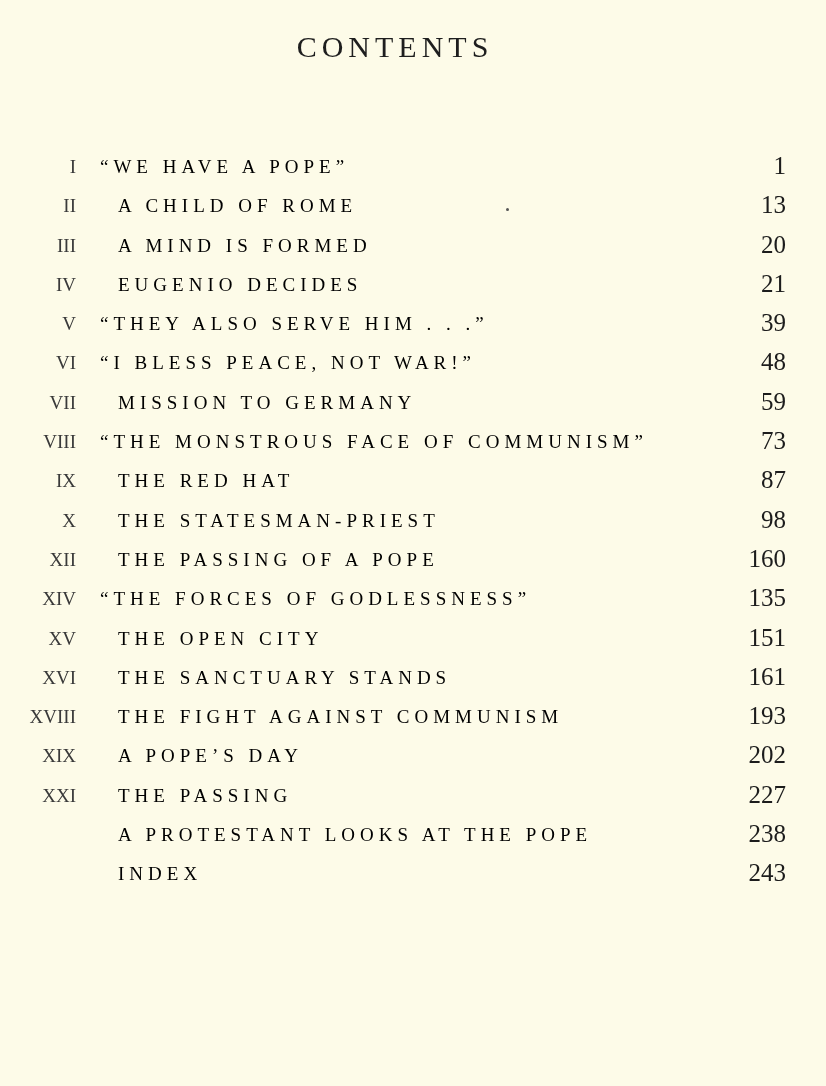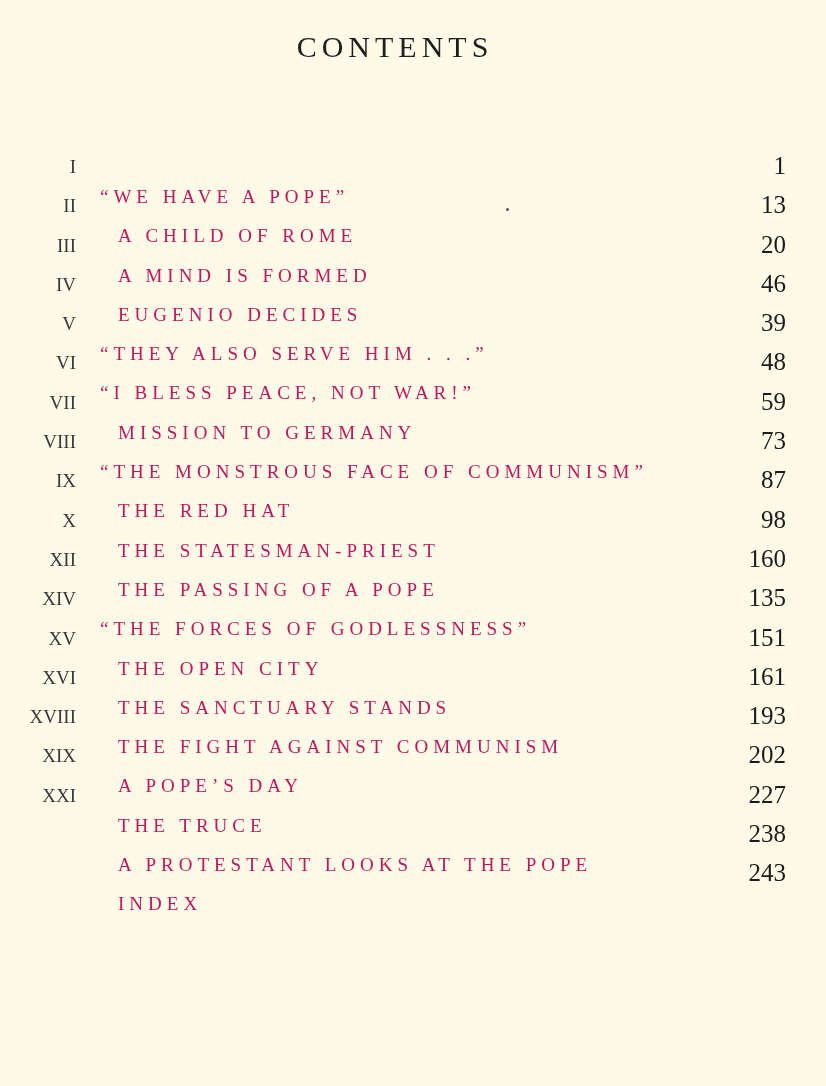--- a/index.html
+++ b/index.html
@@ -53,22 +53,21 @@
       text-align: right;
       white-space: nowrap;
     }
     .title-cell {
       position: absolute;
       left: 100px;
       top: 6px;
       font-size: 19px;
       letter-spacing: 5px;
       white-space: nowrap;
-      color: #be185d;
-      margin-top: 30px;
+      color: #000000;
     }
     .title-cell.unquoted {
       left: 118px;
     }
     .page-num {
       position: absolute;
       right: 40px;
       top: 2px;
       font-size: 25px;
       text-align: right;
@@ -103,21 +102,21 @@
       <span class="page-num">13</span>
     </div>
     <div class="row">
       <span class="num">III</span>
       <span class="title-cell unquoted">A MIND IS FORMED</span>
       <span class="page-num">20</span>
     </div>
     <div class="row">
       <span class="num">IV</span>
       <span class="title-cell unquoted">EUGENIO DECIDES</span>
-      <span class="page-num">46</span>
+      <span class="page-num">21</span>
     </div>
     <div class="row">
       <span class="num">V</span>
       <span class="title-cell">“THEY ALSO SERVE HIM . . .”</span>
       <span class="page-num">39</span>
     </div>
     <div class="row">
       <span class="num">VI</span>
       <span class="title-cell">“I BLESS PEACE, NOT WAR!”</span>
       <span class="page-num">48</span>
@@ -167,21 +166,21 @@
       <span class="title-cell unquoted">THE FIGHT AGAINST COMMUNISM</span>
       <span class="page-num">193</span>
     </div>
     <div class="row">
       <span class="num">XIX</span>
       <span class="title-cell unquoted">A POPE’S DAY</span>
       <span class="page-num">202</span>
     </div>
     <div class="row">
       <span class="num">XXI</span>
-      <span class="title-cell unquoted">THE TRUCE</span>
+      <span class="title-cell unquoted">THE PASSING</span>
       <span class="page-num">227</span>
     </div>
     <div class="row">
       <span class="num"></span>
       <span class="title-cell unquoted">A PROTESTANT LOOKS AT THE POPE</span>
       <span class="page-num">238</span>
     </div>
     <div class="row">
       <span class="num"></span>
       <span class="title-cell unquoted">INDEX</span>

